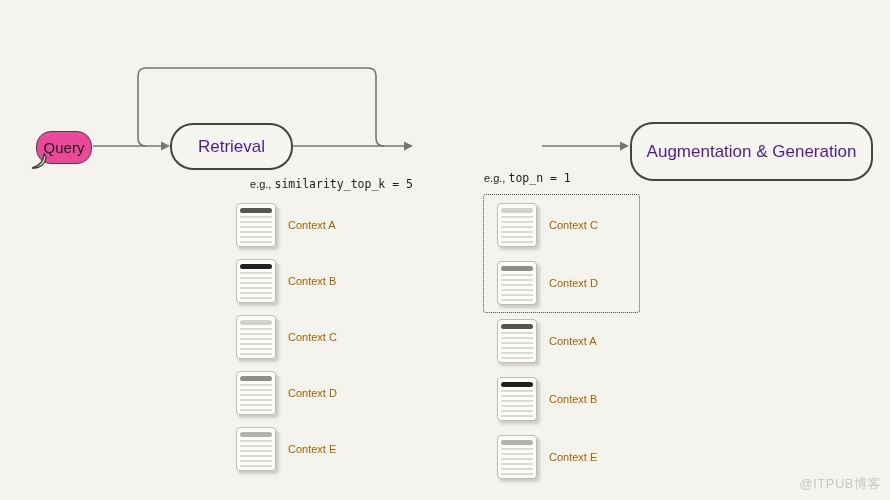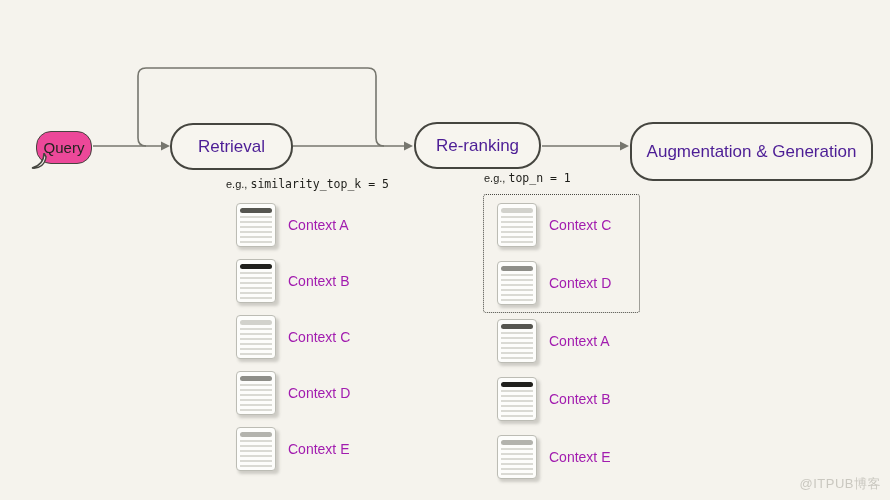--- a/index.html
+++ b/index.html
@@ -38,21 +38,21 @@
   .node-reranking{left:414px;top:122px;width:127px;}
   .node-auggen{left:630px;top:122px;width:243px;height:59px;}
 
   
   .param{
     position:absolute;
     font-size:11px;color:#1d1d19;white-space:nowrap;
   }
   .param .eg{font-family:"Liberation Sans", sans-serif;letter-spacing:0;}
   .param .code{font-family:"DejaVu Sans Mono", monospace;font-size:11.5px;}
-  .param-retrieval{left:226px;top:177px;}
+  .param-retrieval{left:250px;top:177px;}
   .param-reranking{left:484px;top:171px;}
 
   
   .dotted-box{
     position:absolute;left:483px;top:194px;width:157px;height:119px;
     border:1.6px dotted #4a4a44;border-radius:3px;
     box-sizing:border-box;
   }
 
   
@@ -71,21 +71,21 @@
     height:5px;margin:4px 3px 3px 3px;border-radius:2.5px;
     background:#888;
   }
   .doc-lines{
     height:27px;margin:0 3px;
     background:repeating-linear-gradient(
       to bottom,
       #dadad4 0px, #dadad4 2px,
       transparent 2px, transparent 5px);
   }
-  .ctx-label{font-size:14px;color:#a21caf;white-space:nowrap;}
+  .ctx-label{font-size:11px;color:#a16207;white-space:nowrap;}
 
   .watermark{
     position:absolute;right:9px;bottom:7px;
     font-size:13px;color:#cac8c0;letter-spacing:0.5px;
   }
 </style>
 </head>
 <body>
 
 <div class="canvas" style="background: rgb(245, 243, 237);">
@@ -107,23 +107,20 @@
   <div class="query-bubble" style="border-color: rgb(69, 69, 63);">
     <span>Query</span>
   </div>
   <svg class="bubble-tail" width="18" height="20" viewBox="0 0 18 20">
     <path d="M13,0 C13,8 8,13 1,15 C9,16 14,11 15,4 Z" fill="#f7f5ef" stroke="#45453f" stroke-width="1.5"></path>
   </svg>
 
   <div class="node node-retrieval" style="border-color: rgb(69, 69, 63);">
     <span>Retrieval</span>
   </div>
-  <div class="node node-reranking" style="border-color: rgb(69, 69, 63);">
-    <span>Re-ranking</span>
-  </div>
   <div class="node node-auggen" style="border-color: rgb(69, 69, 63);">
     <span>Augmentation &amp; Generation</span>
   </div>
 
   <div class="param param-retrieval">
     <span class="eg">e.g.,</span>
     <span class="code">similarity_top_k = 5</span>
   </div>
   <div class="param param-reranking">
     <span class="eg">e.g.,</span>

